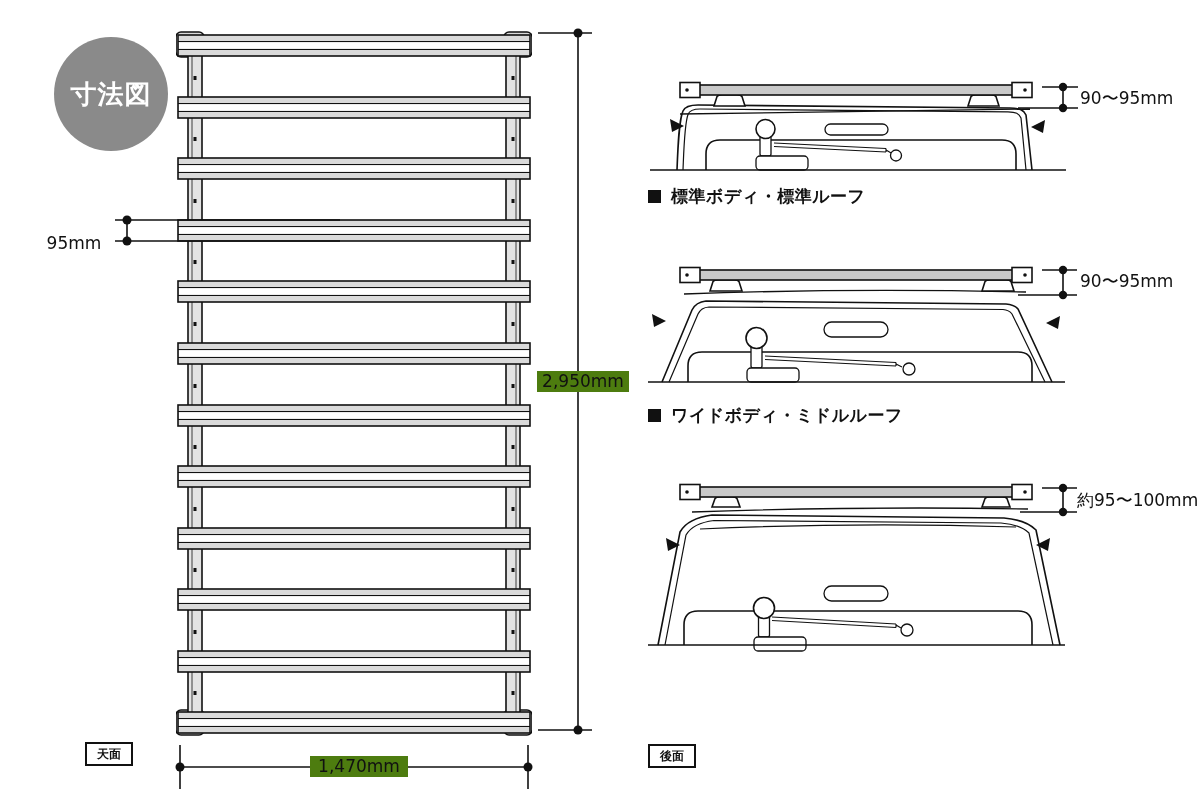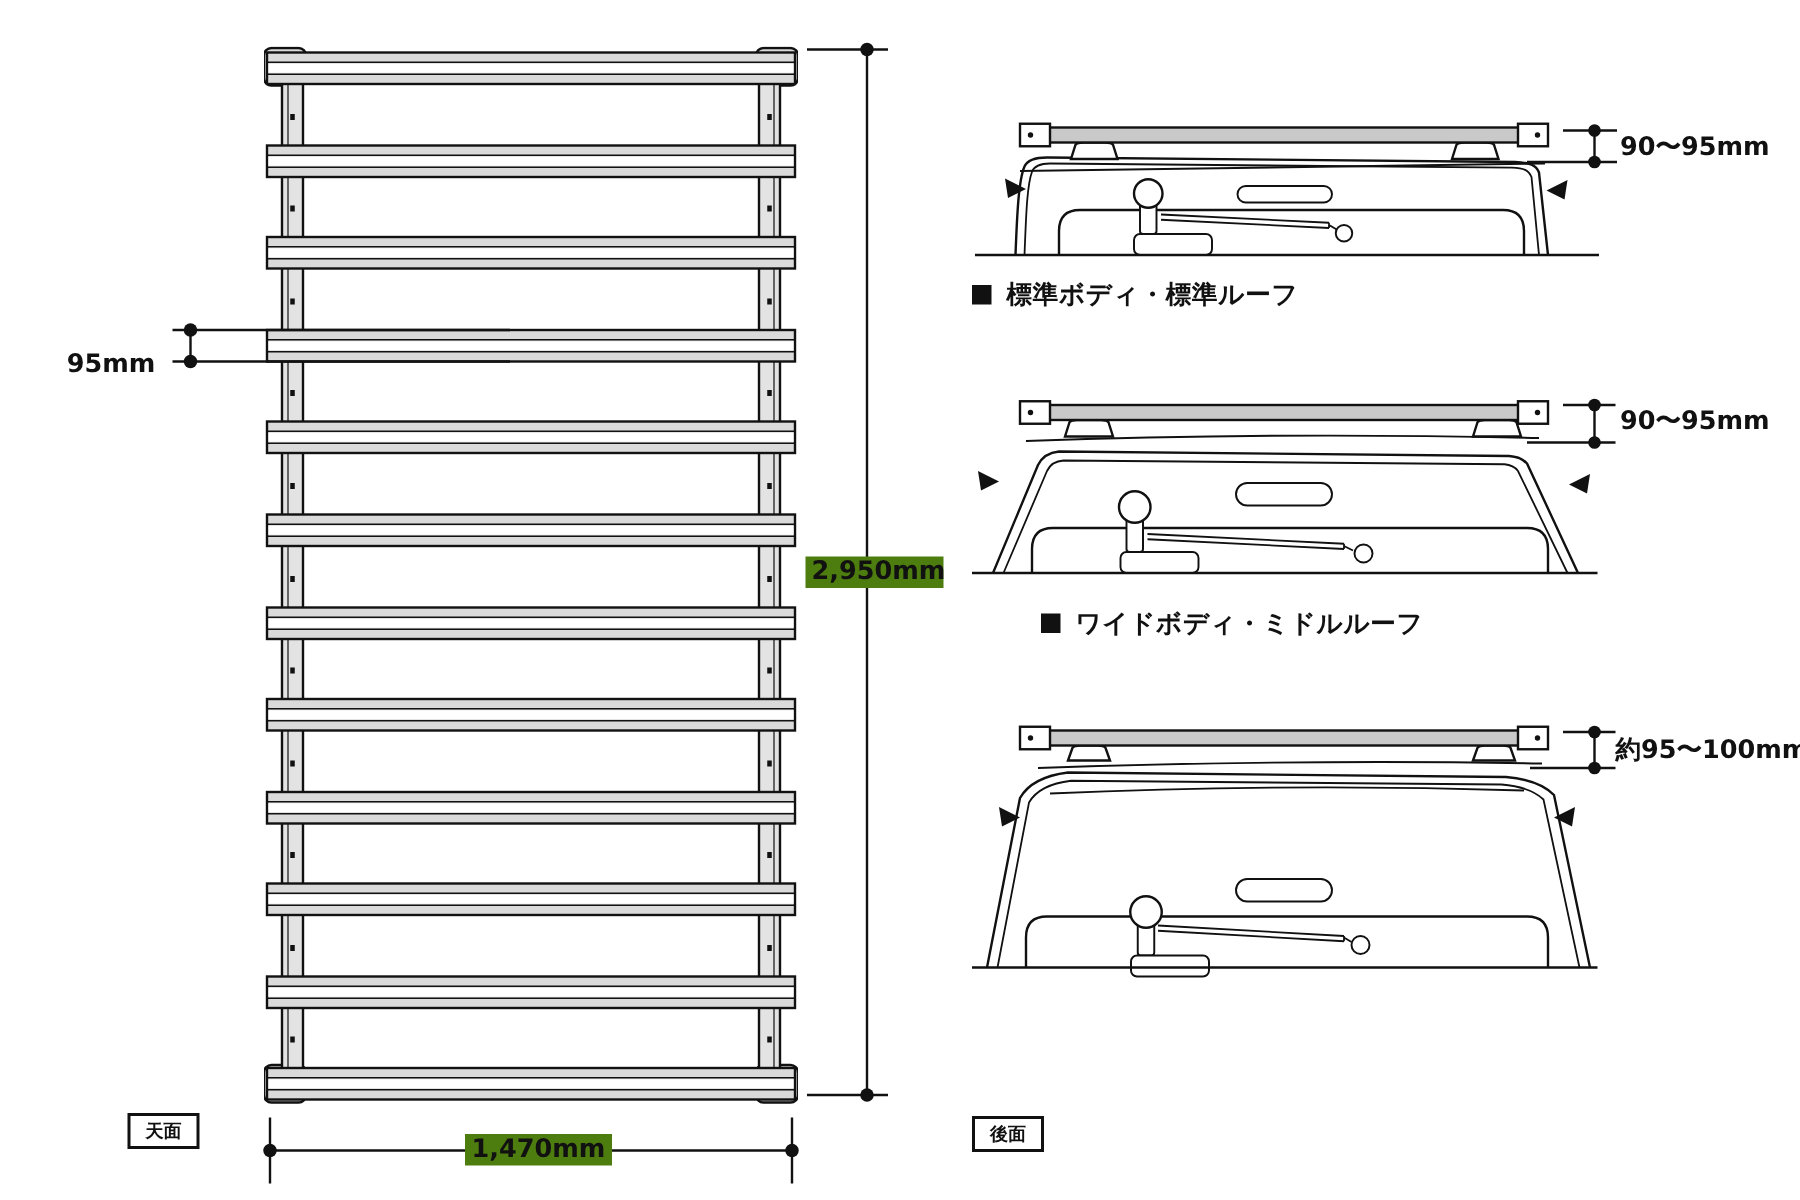--- a/index.html
+++ b/index.html
@@ -6,35 +6,38 @@
   body{width:1200px;height:800px;overflow:hidden;
        font-family:"DejaVu Sans","Liberation Sans",sans-serif;color:#111;}
   #stage{position:relative;width:1200px;height:800px;background:#fff;}
   .abs{position:absolute;}
   svg{display:block;}
 
   .badge{left:54px;top:37px;width:114px;height:114px;border-radius:50%;
          background:#8a8a8a;display:flex;align-items:center;justify-content:center;}
   .badge span{color:#fff;font-size:26px;font-weight:700;letter-spacing:1px;}
 
-  .dim-text{font-size:17px;font-weight:700;white-space:nowrap;line-height:1.1;}
+  .dim-text{font-size:17px;font-weight:400;white-space:nowrap;line-height:1.1;}
   .dim-text.on-line{background:#4d7c0f;padding:1px 4px;text-align:center;}
 
   .caption-box{border:2px solid #111;padding:3px 10px;font-size:12px;font-weight:700;
                background:#fff;line-height:1.2;}
 
   .variant-label{display:flex;align-items:center;height:20px;}
   .variant-label .bullet{width:13px;height:13px;background:#111;flex:0 0 13px;margin-right:10px;}
   .variant-label .txt{font-size:17px;font-weight:700;white-space:nowrap;letter-spacing:0.5px;}
 </style>
 </head>
 <body>
 
 <div id="stage">
 
+  <div class="abs badge">
+    <span>寸法図</span>
+  </div>
 
   <svg class="abs" style="left:176px;top:31px;" width="356" height="706" viewBox="0 0 356 706">
     <defs>
       <g id="xbar">
         <rect x="2" y="0" width="352" height="21" fill="#dadada" stroke="#111" stroke-width="1.6"></rect>
         <rect x="3" y="7.5" width="350" height="6" fill="#ffffff"></rect>
         <line x1="2" y1="6.5" x2="354" y2="6.5" stroke="#111" stroke-width="1"></line>
         <line x1="2" y1="14.5" x2="354" y2="14.5" stroke="#111" stroke-width="1"></line>
       </g>
       <g id="rivets">
@@ -190,21 +193,21 @@
       <line x1="415" y1="18" x2="415" y2="43"></line>
     </g>
     <circle cx="39" cy="23" r="1.8" fill="#111"></circle>
       <circle cx="377" cy="23" r="1.8" fill="#111"></circle>
     <polygon points="4,62 18,69 6,75" fill="#111"></polygon>
     <polygon points="412,64 398,71 410,77" fill="#111"></polygon>
     <circle cx="415" cy="18" r="4.2" fill="#111"></circle>
       <circle cx="415" cy="43" r="4.2" fill="#111"></circle>
   </svg>
   <div class="abs dim-text" style="left:1080px;top:272px;">90〜95mm</div>
-  <div class="abs variant-label" style="left:648px;top:405px;margin-left:46px;">
+  <div class="abs variant-label" style="left:648px;top:405px;">
     <span class="bullet"></span>
     <span class="txt">ワイドボディ・ミドルルーフ</span>
   </div>
 
   <svg class="abs" style="left:648px;top:468px;" width="430" height="195" viewBox="0 0 430 195">
     <g fill="none" stroke="#111" stroke-width="1.6">
 
       <path d="M10,177 L32,64 Q40,50 64,47 L356,50 Q378,52 388,62 L412,177"></path>
       <path d="M17,177 L38,67 Q45,55 66,52.5 L353,55 Q372,56.5 381,65 L405,177" stroke-width="1.2"></path>
 

